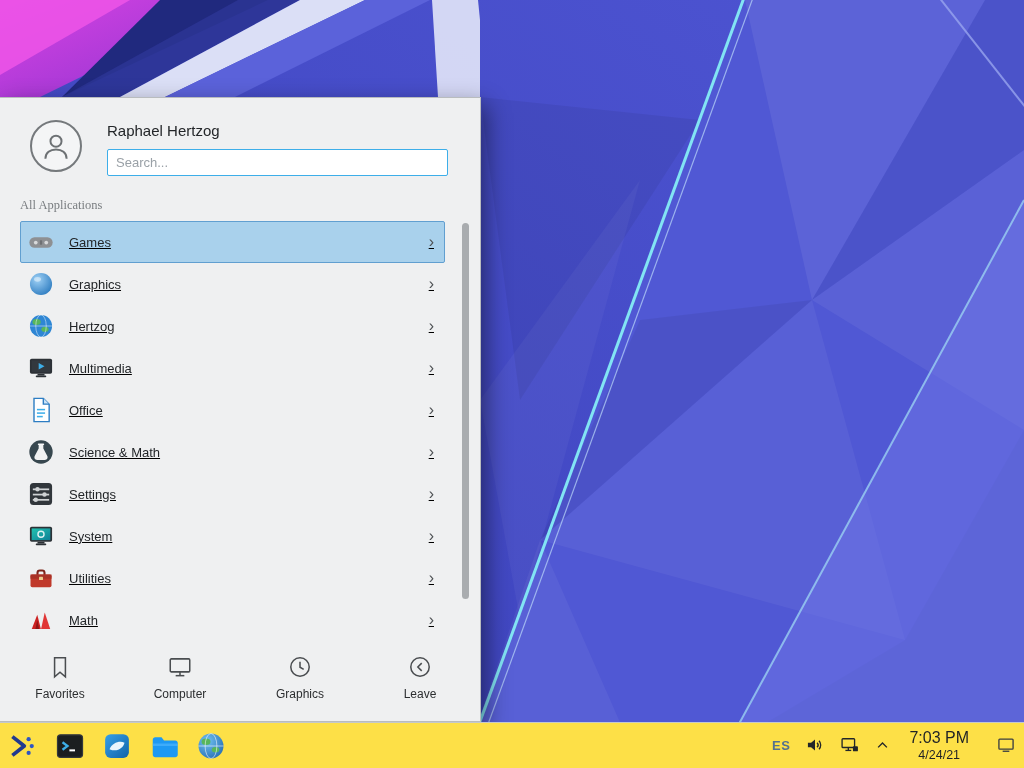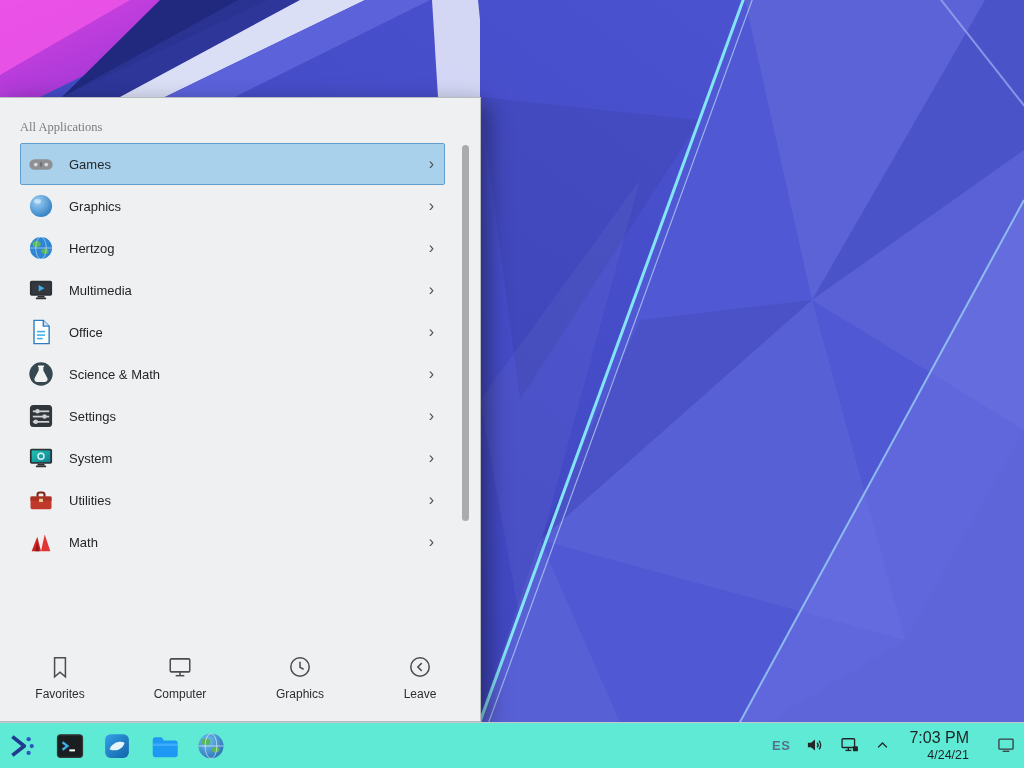--- a/index.html
+++ b/index.html
@@ -28,50 +28,50 @@
     width:100%;box-sizing:border-box;height:27px;border:1px solid #3daee9;border-radius:2px;
     background:#ffffff;padding:0 8px;font-size:13px;color:#232629;outline:none;
     font-family:"Liberation Sans","DejaVu Sans",sans-serif;
   }
   .search-input::placeholder{color:#9aa1a7;}
   .section-label{margin:22px 0 0 20px;font-size:12.5px;color:#797d80;flex:none;font-family:Liberation Serif, serif;}
 
   .cat-list{position:relative;margin-top:8px;flex:1;overflow:hidden;padding:0 35px 0 20px;}
   .cat-row{
     height:42px;display:flex;align-items:center;gap:14px;padding:0 4px 0 6px;
-    border:1px solid transparent;border-radius:2px;box-sizing:border-box;cursor:default;
+    border:1px solid transparent;border-radius:2px;box-sizing:border-box;cursor:default;text-decoration:underline;
   }
   .cat-row.selected{background:#a9d1ec;border-color:#619fd0;}
   .cicon{width:28px;height:28px;flex:none;display:flex;align-items:center;justify-content:center;}
   .cicon svg{width:28px;height:28px;}
   .clabel{flex:1;font-size:13px;color:#232629;white-space:nowrap;overflow:hidden;}
   .carrow{color:#4f5255;font-size:16px;padding-right:6px;line-height:1;}
   .scrollbar{position:absolute;right:11px;top:2px;width:7px;height:376px;border-radius:4px;background:#a9acaf;}
 
   .tab-bar{height:92px;flex:none;display:flex;align-items:center;}
   .tab{flex:1;position:relative;display:flex;flex-direction:column;align-items:center;justify-content:center;gap:7px;padding-top:4px;cursor:default;}
   .tab-indicator{position:absolute;top:0;left:7px;right:7px;height:3px;background:#3daee9;}
   .ticon{width:26px;height:26px;display:flex;}
   .ticon svg{width:26px;height:26px;}
   .tlabel{font-size:12px;color:#2c2e30;}
 
   
   .taskbar{
     position:absolute;left:0;bottom:0;width:1024px;height:46px;z-index:3;
-    background:#5eead4;border-top:1px solid #c6c9cb;box-sizing:border-box;
+    background:#fde047;border-top:1px solid #c6c9cb;box-sizing:border-box;
     display:flex;align-items:center;padding:0 8px 0 6px;gap:13px;
   }
   .tb-icon{background:none;border:none;padding:2px;width:34px;height:38px;display:flex;align-items:center;justify-content:center;cursor:default;}
   .tb-icon svg{width:30px;height:30px;}
   .tb-spacer{flex:1;}
   .tray{display:flex;align-items:center;gap:15px;}
   .kbd{font-size:13px;font-weight:bold;color:#54718e;letter-spacing:.5px;cursor:default;}
   .tray-ic{display:flex;align-items:center;justify-content:center;cursor:default;}
   .tray-ic svg{width:20px;height:20px;}
-  .clock{text-align:right;color:#1f2226;line-height:1.15;margin:0 4px;cursor:default;}
+  .clock{text-align:center;color:#1f2226;line-height:1.15;margin:0 4px;cursor:default;}
   .clock .time{font-size:16px;font-weight:500;}
   .clock .date{font-size:12.5px;}
   .show-desktop{margin-left:8px;}
 </style>
 </head>
 <body>
 
 <div class="screen">
 
   <div class="wallpaper">
@@ -107,20 +107,32 @@
       <polygon points="365,0 430,0 235,97 165,97" fill="#5b62da"></polygon>
       <polygon points="432,0 478,0 480,20 480,97 438,97" fill="#e2e5f8" opacity="0.9"></polygon>
       <line x1="745" y1="-5" x2="478" y2="727" stroke="#82e4f4" stroke-width="3"></line>
       <line x1="754" y1="-5" x2="487" y2="727" stroke="#bcd9fa" stroke-width="1.2" opacity="0.7"></line>
       <line x1="938" y1="-4" x2="1026" y2="108" stroke="#98a5ef" stroke-width="2" opacity="0.8"></line>
     </svg>
   </div>
 
   <div class="menu">
 
+    <div class="menu-header">
+      <div class="avatar">
+        <svg viewBox="0 0 24 24" width="34" height="34">
+          <circle cx="12" cy="8.6" r="3.9" fill="none" stroke="#6d7174" stroke-width="1.4"></circle>
+          <path d="M4.5 21c0-4.3 3.4-6.6 7.5-6.6s7.5 2.3 7.5 6.6" fill="none" stroke="#6d7174" stroke-width="1.4"></path>
+        </svg>
+      </div>
+      <div class="user-col">
+        <div class="user-name">Raphael Hertzog</div>
+        <input class="search-input" type="text" placeholder="Search..." style="">
+      </div>
+    </div>
 
     <div class="section-label">All Applications</div>
 
     <div class="cat-list">
 
       <div class="cat-row selected">
         <span class="cicon">
           <svg viewBox="0 0 24 24">
               <rect x="2" y="8" width="20" height="9" rx="4.5" fill="#8e9093"></rect>
               <circle cx="7.5" cy="12.5" r="1.6" fill="#d8d9da"></circle>

